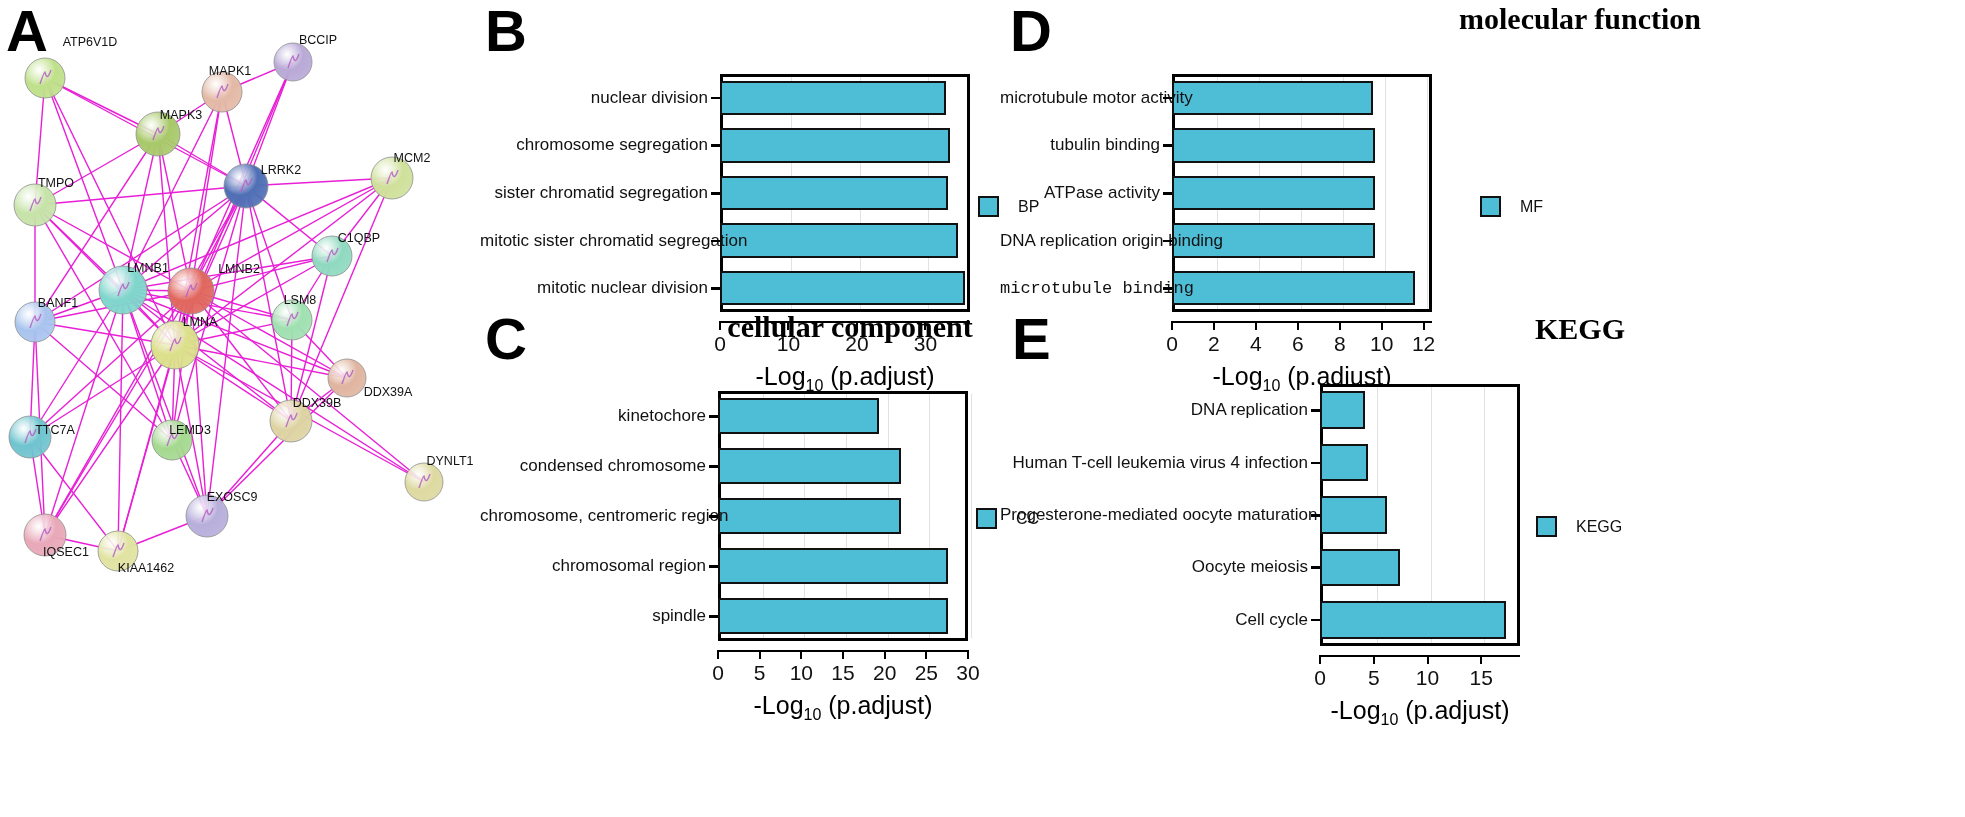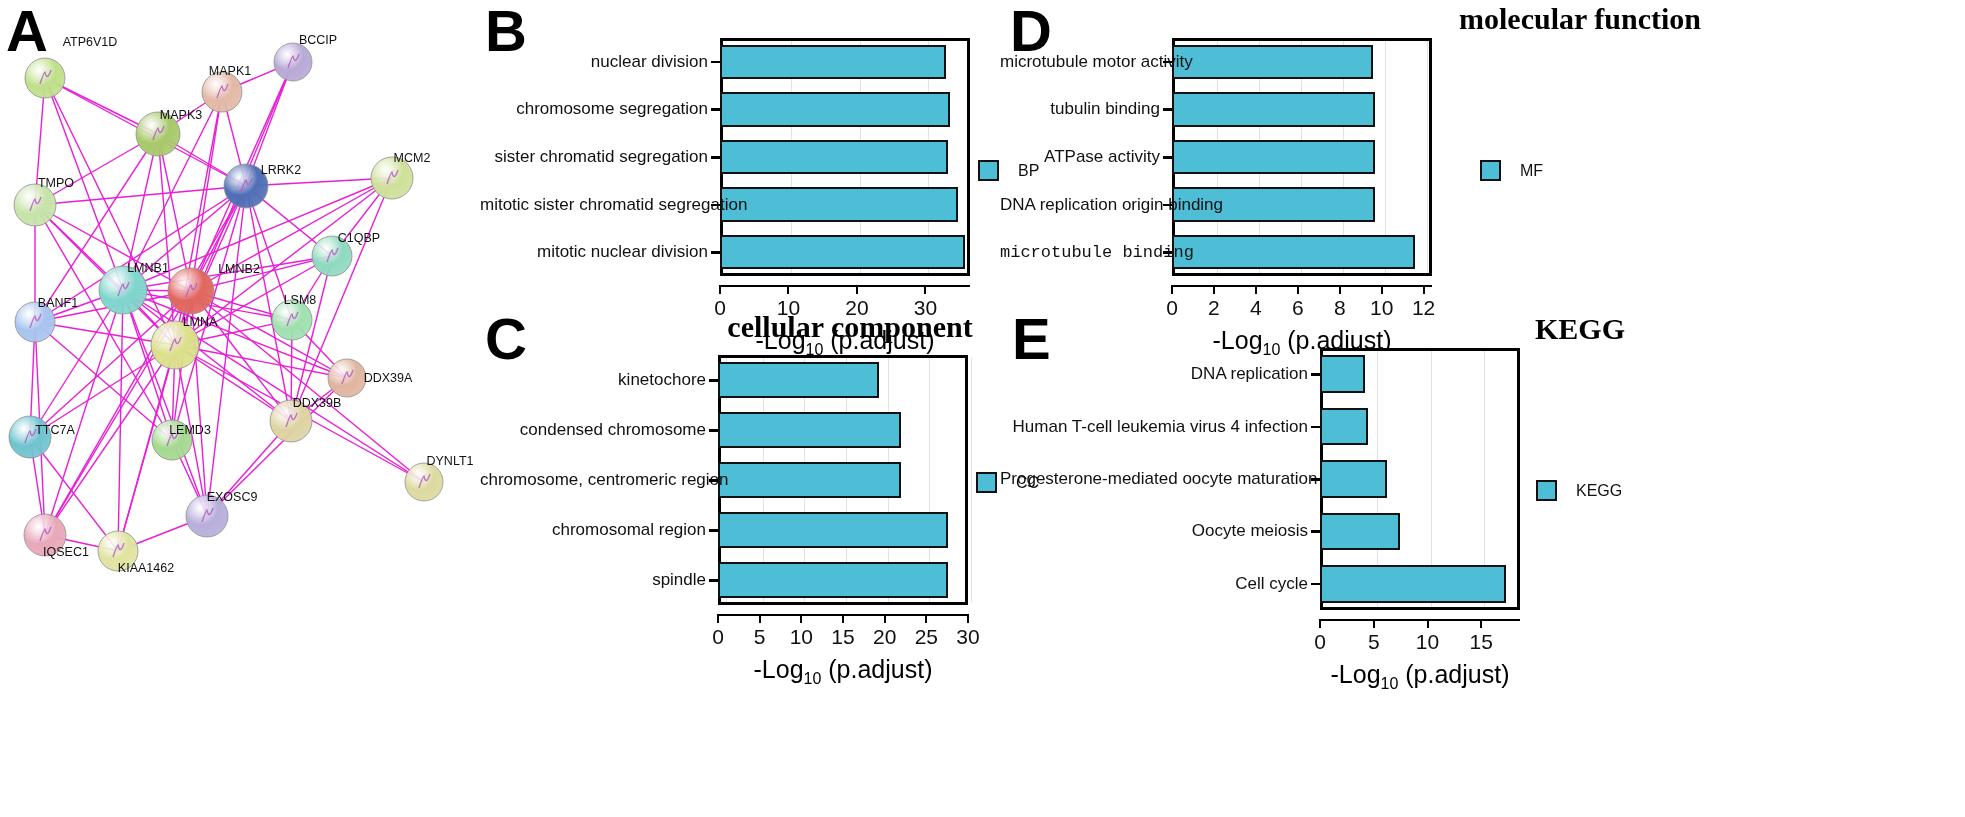--- a/index.html
+++ b/index.html
@@ -1,20 +1,20 @@
 <!DOCTYPE html>
 <html><head>
 <meta charset="utf-8">
 <style>
   html,body{margin:0;padding:0;background:#ffffff;}
   body{width:1965px;height:817px;font-family:"Liberation Sans",sans-serif;position:relative;overflow:hidden;}
   .panel{position:absolute;}
   .panel-letter{font-family:"Liberation Sans",sans-serif;font-weight:bold;font-size:58px;color:#000;line-height:1;}
   .chart-title{font-family:"Liberation Serif",serif;font-weight:bold;font-size:30px;color:#000;text-align:center;}
-  .plotwrap{position:relative;}
+  .plotwrap{position:relative;margin-top:36px;}
   .plotbox{position:absolute;border:3px solid #000;background:#fff;box-sizing:border-box;}
   .gridv{position:absolute;top:0;bottom:0;width:1px;background:#e2e2e2;}
   .bar{position:absolute;background:#4EBDD6;border:2.5px solid #111;box-sizing:border-box;}
   .catlabel{position:absolute;font-size:17px;color:#111;text-align:right;white-space:nowrap;transform:translateY(-50%);}
   .ticklab{position:absolute;font-size:21px;color:#111;transform:translateX(-50%);}
   .tickmark{position:absolute;width:2px;background:#000;}
   .axisline{position:absolute;height:2px;background:#000;}
   .axistitle{position:absolute;font-size:25px;color:#000;white-space:nowrap;transform:translateX(-50%);}
   .axistitle sub{font-size:16px;}
   .legend{position:absolute;display:flex;align-items:center;gap:19px;}
@@ -321,21 +321,21 @@
       <div class="node-label" style="left: 181px; top: 115px;">MAPK3</div>
       <div class="node-label" style="left: 281px; top: 170px;">LRRK2</div>
       <div class="node-label" style="left: 412px; top: 158px;">MCM2</div>
       <div class="node-label" style="left: 56px; top: 183px;">TMPO</div>
       <div class="node-label" style="left: 359px; top: 238px;">C1QBP</div>
       <div class="node-label" style="left: 148px; top: 268px;">LMNB1</div>
       <div class="node-label" style="left: 203px; top: 269px; margin-left: 36px;">LMNB2</div>
       <div class="node-label" style="left: 300px; top: 300px;">LSM8</div>
       <div class="node-label" style="left: 58px; top: 303px;">BANF1</div>
       <div class="node-label" style="left: 200px; top: 322px;">LMNA</div>
-      <div class="node-label" style="left: 374px; top: 378px; padding-left: 28px;">DDX39A</div>
+      <div class="node-label" style="left: 374px; top: 392px; padding-left: 28px;">DDX39A</div>
       <div class="node-label" style="left: 317px; top: 403px;">DDX39B</div>
       <div class="node-label" style="left: 55px; top: 430px;">TTC7A</div>
       <div class="node-label" style="left: 190px; top: 430px;">LEMD3</div>
       <div class="node-label" style="left: 450px; top: 461px;">DYNLT1</div>
       <div class="node-label" style="left: 232px; top: 497px;">EXOSC9</div>
       <div class="node-label" style="left: 66px; top: 552px;">IQSEC1</div>
       <div class="node-label" style="left: 146px; top: 568px;">KIAA1462</div>
     </div>
 </div>
 

